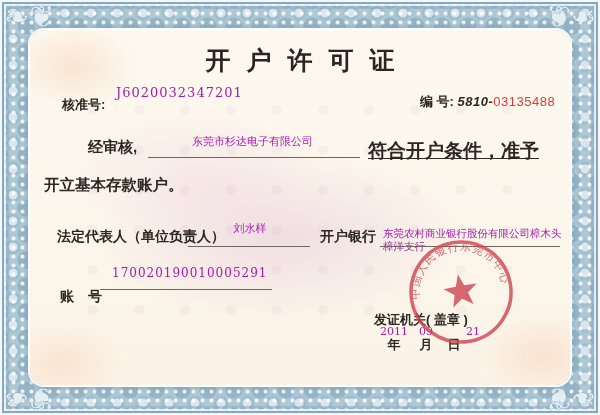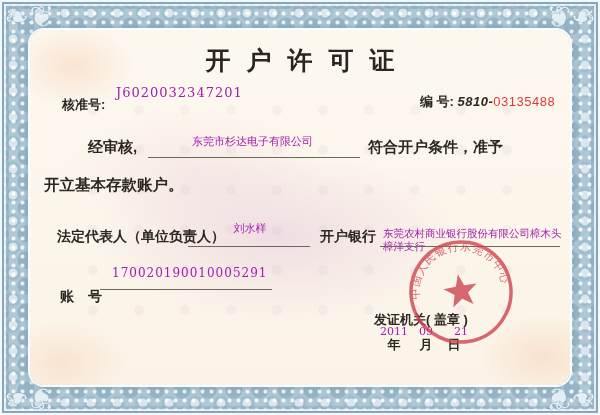--- a/index.html
+++ b/index.html
@@ -67,39 +67,39 @@
 <div class="abs val" style="left:116px;top:85px;font-size:13px;letter-spacing:1px;">J6020032347201</div>
 
 <div class="abs" style="left:420px;top:93px;font-size:13px;">
   <span class="lbl">编 号:</span>
   <span class="lbl" style="letter-spacing:.5px;font-style:italic;">5810-</span><span class="serial-red" style="letter-spacing:.5px;">03135488</span>
 </div>
 
 <div class="abs lbl" style="left:88px;top:138px;font-size:15px;text-align:right;">经审核,</div>
 <div class="abs val" style="left:150px;top:134px;width:205px;text-align:center;font-size:11px;">东莞市杉达电子有限公司</div>
 <div class="abs rule" style="left:148px;top:157px;width:212px;"></div>
-<div class="abs lbl" style="left:368px;top:138px;font-size:15px;">符合开户条件，准予</div>
+<div class="abs lbl" style="left:368px;top:138px;font-size:19px;text-decoration:underline;">符合开户条件，准予</div>
 <div class="abs lbl" style="left:44px;top:175px;font-size:15.5px;">开立基本存款账户。</div>
 
 <div class="abs lbl" style="left:57px;top:228px;font-size:14px;">法定代表人（单位负责人）</div>
 <div class="abs val" style="left:192px;top:221px;width:116px;text-align:center;font-size:11px;">刘水样</div>
 <div class="abs rule" style="left:188px;top:246px;width:122px;"></div>
 <div class="abs lbl" style="left:320px;top:228px;font-size:14px;">开户银行</div>
 <div class="abs val" style="left:383px;top:227px;width:180px;font-size:10.5px;line-height:13px;">东莞农村商业银行股份有限公司樟木头樟洋支行</div>
 <div class="abs rule" style="left:380px;top:246px;width:180px;"></div>
 
 <div class="abs lbl" style="left:60px;top:276px;font-size:14px;margin-top:12px;">账　号</div>
 <div class="abs val" style="left:112px;top:266px;font-size:12px;letter-spacing:1px;">170020190010005291</div>
 <div class="abs rule" style="left:100px;top:289px;width:172px;"></div>
 
 <div class="abs lbl" style="left:374px;top:311px;font-size:13px;">发证机关( 盖章 )</div>
 <div class="abs" style="left:376px;top:325px;display:flex;font-size:11px;">
   <span class="val" style="width:36px;text-align:center;">2011</span>
   <span class="val" style="width:28px;text-align:center;">09</span>
-  <span class="val" style="width:28px;text-align:right;">21</span>
+  <span class="val" style="width:28px;text-align:center;margin-left:19px;">21</span>
 </div>
 <div class="abs" style="left:376px;top:336px;display:flex;font-size:13px;">
   <span class="lbl" style="width:36px;text-align:center;">年</span>
   <span class="lbl" style="width:28px;text-align:center;">月</span>
   <span class="lbl" style="width:28px;text-align:center;">日</span>
 </div>
 
 <svg class="abs seal" style="left:405px;top:236px;" width="112" height="112" viewBox="0 0 112 112">
   <circle cx="56" cy="56" r="50" fill="none" stroke="#cf4550" stroke-width="3.5"></circle>
   <path id="sealArc" d="M 14 56 A 42 42 0 0 1 98 56" fill="none"></path>

